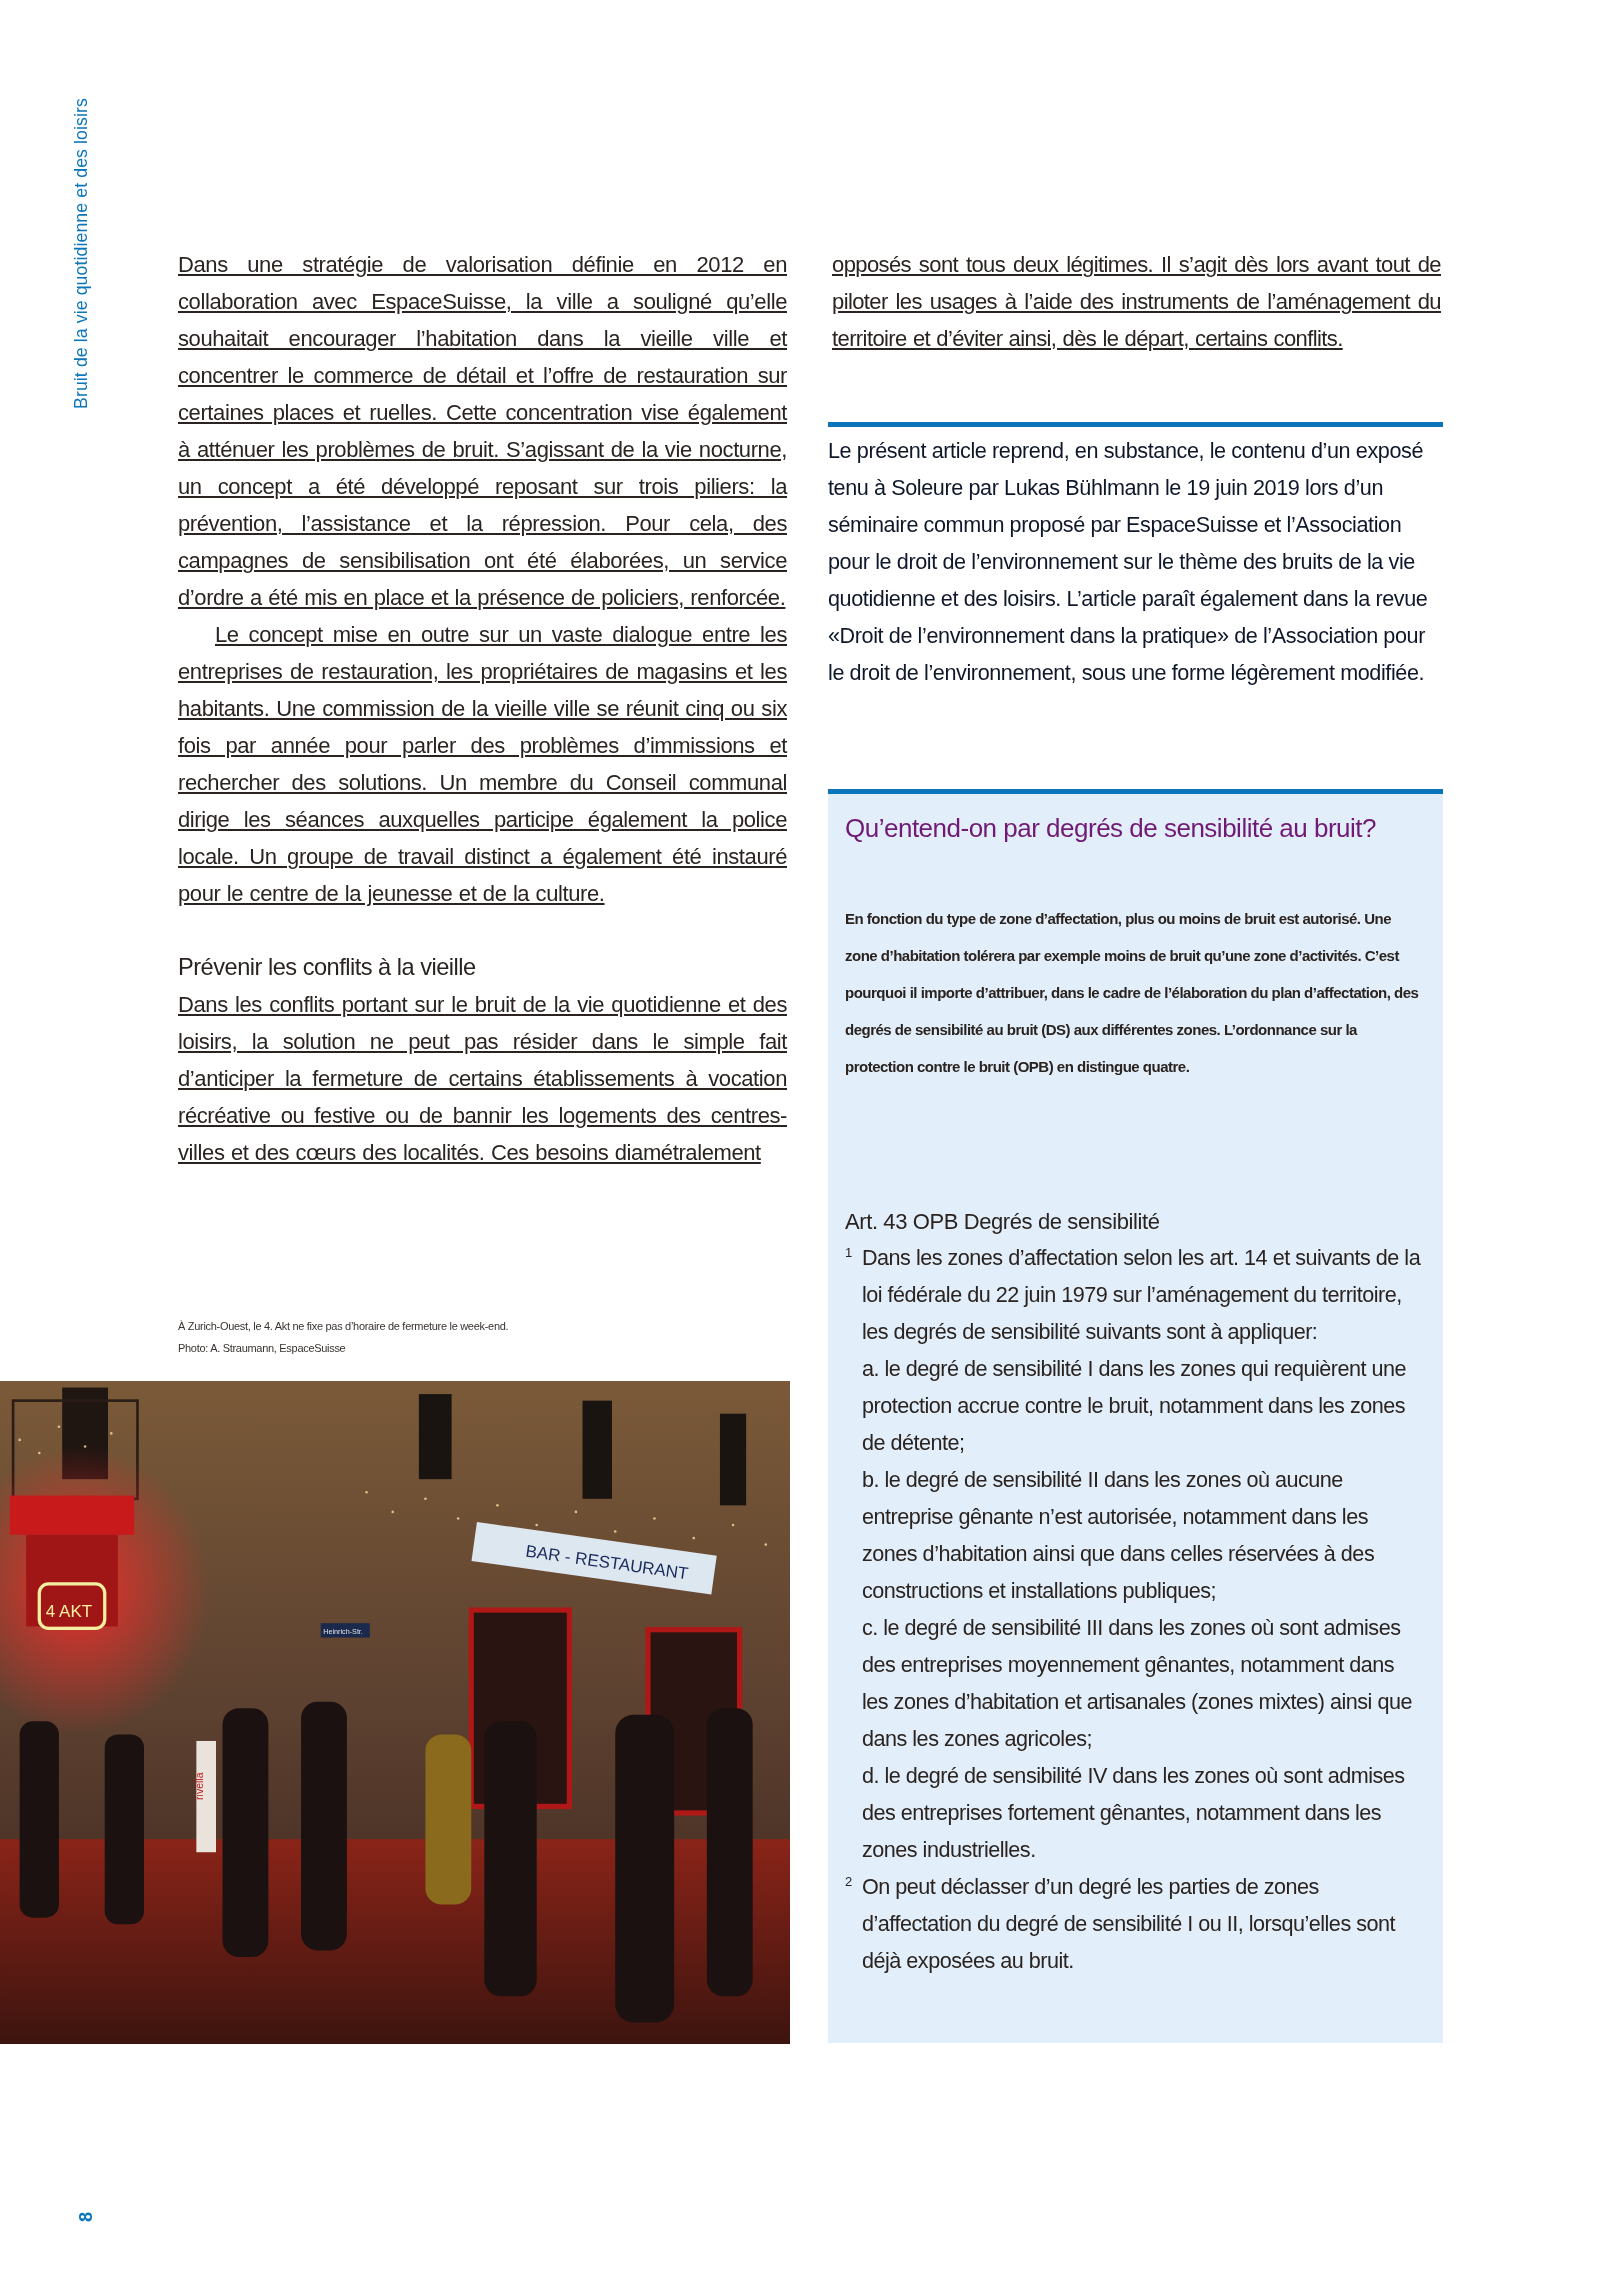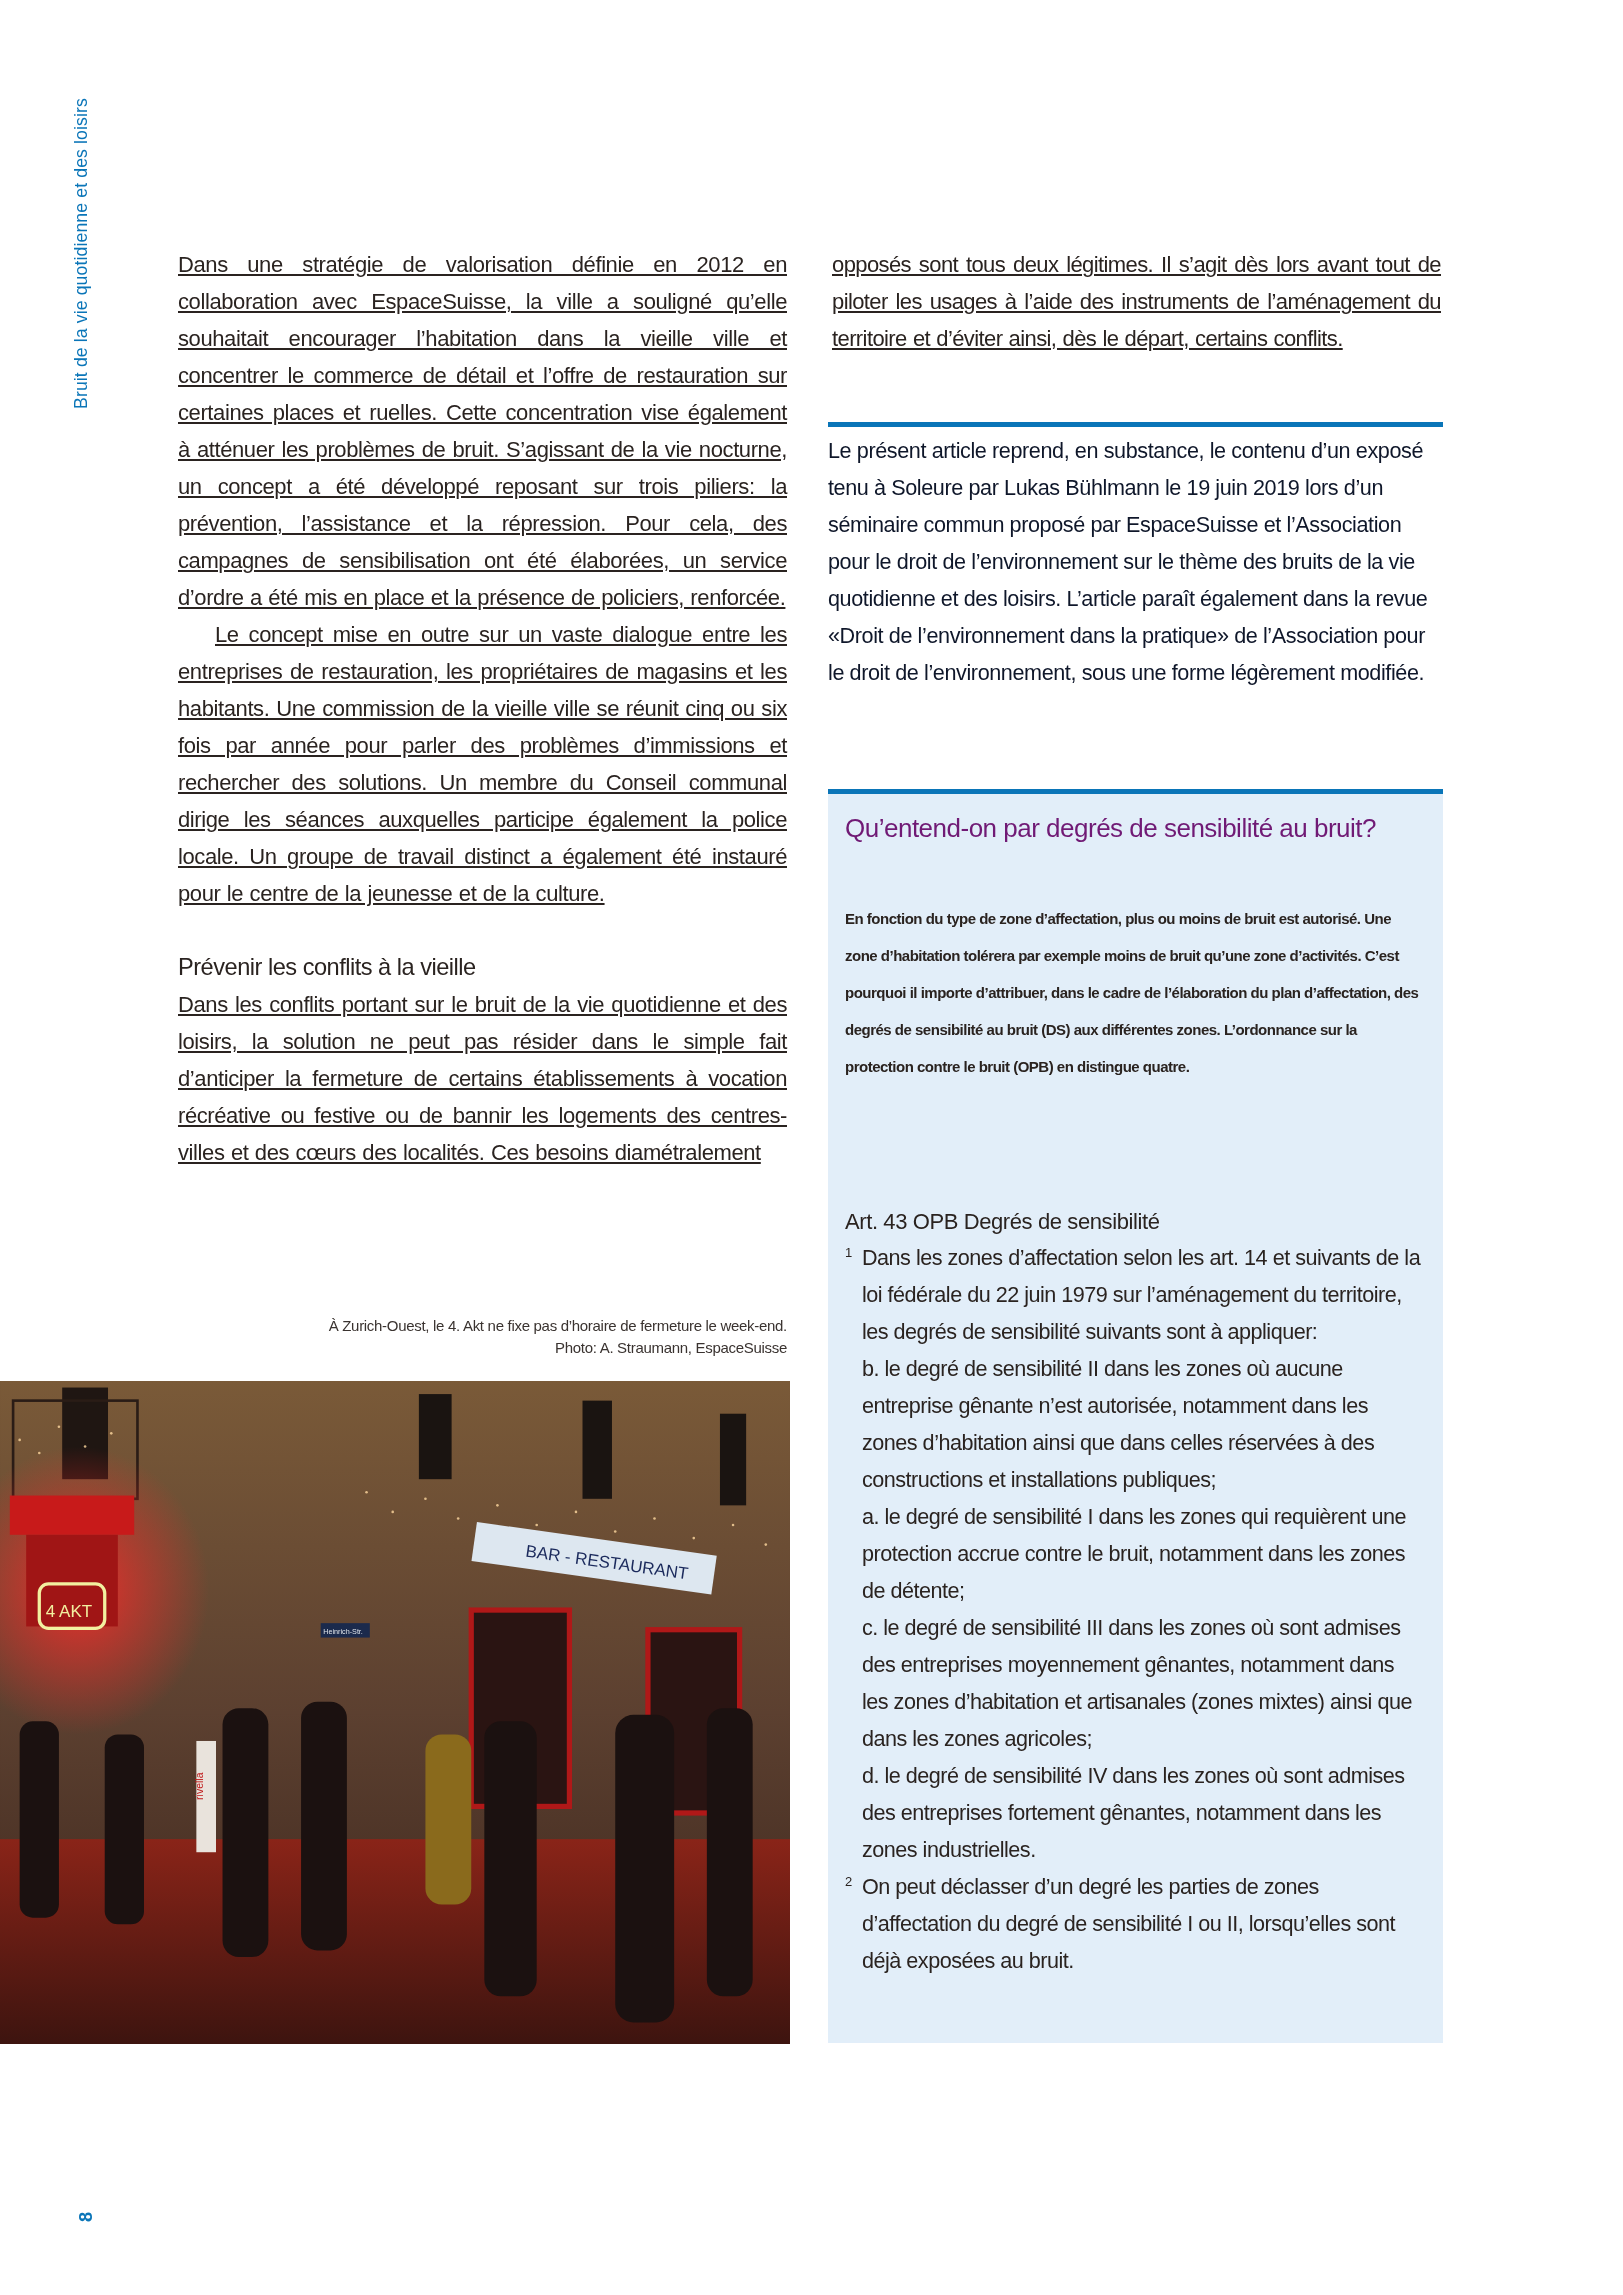--- a/index.html
+++ b/index.html
@@ -32,21 +32,21 @@
     letter-spacing:-0.4px; word-spacing:0.7px;text-decoration:underline;
   }
   .body-text.indent { text-indent:37px; }
   .subhead {
     font-size:23.6px; line-height:37px; margin:37px 0 0 0; color:#2a2320;
     letter-spacing:-0.5px;
   }
 
   
   .caption { position:absolute; left:178px; top:1315px; width:609px; }
-  .caption p { margin:0; font-size:15px; line-height:22px; color:#3a3330; letter-spacing:-0.3px;text-align:right; }
+  .caption p { margin:0; font-size:11px; line-height:22px; color:#3a3330; letter-spacing:-0.3px; }
 
   
   .photo {
     position:absolute; left:0; top:1381px; width:790px; height:663px; overflow:hidden;
     background:#3b1d14;
   }
 
   
   .intro-rule { position:absolute; left:828px; top:422px; width:615px; height:5.2px; background:#0a75b8; }
   .intro-text {
@@ -188,22 +188,22 @@
 
 <div class="info-box">
   <div class="top-bar"></div>
   <h2 class="info-title" style="font-weight:normal">Qu’entend-on par degrés de sensibilité au bruit?</h2>
   <p class="info-body">En fonction du type de zone d’affectation, plus ou moins de bruit est autorisé. Une zone d’habitation tolérera par exemple moins de bruit qu’une zone d’activités. C’est pourquoi il importe d’attribuer, dans le cadre de l’élaboration du plan d’affectation, des degrés de sensibilité au bruit (DS) aux différentes zones. L’ordonnance sur la protection contre le bruit (OPB) en distingue quatre.</p>
   <h4 class="article-head" style="font-weight:normal">Art. 43 OPB Degrés de sensibilité</h4>
   <div class="article-body">
     <p class="para">
       <span class="num">1</span>
       <span class="line">Dans les zones d’affectation selon les art. 14 et suivants de la loi fédérale du 22 juin 1979 sur l’aménagement du territoire, les degrés de sensibilité suivants sont à appliquer:</span>
+      <span class="line">a. le degré de sensibilité I dans les zones qui requièrent une protection accrue contre le bruit, notamment dans les zones de détente;</span>
       <span class="line">b. le degré de sensibilité II dans les zones où aucune entreprise gênante n’est autorisée, notamment dans les zones d’habitation ainsi que dans celles réservées à des constructions et installations publiques;</span>
-      <span class="line">a. le degré de sensibilité I dans les zones qui requièrent une protection accrue contre le bruit, notamment dans les zones de détente;</span>
       <span class="line">c. le degré de sensibilité III dans les zones où sont admises des entreprises moyennement gênantes, notamment dans les zones d’habitation et artisanales (zones mixtes) ainsi que dans les zones agricoles;</span>
       <span class="line">d. le degré de sensibilité IV dans les zones où sont admises des entreprises fortement gênantes, notamment dans les zones industrielles.</span>
     </p>
     <p class="para">
       <span class="num">2</span>
       <span class="line">On peut déclasser d’un degré les parties de zones d’affectation du degré de sensibilité I ou II, lorsqu’elles sont déjà exposées au bruit.</span>
     </p>
   </div>
 </div>
 

